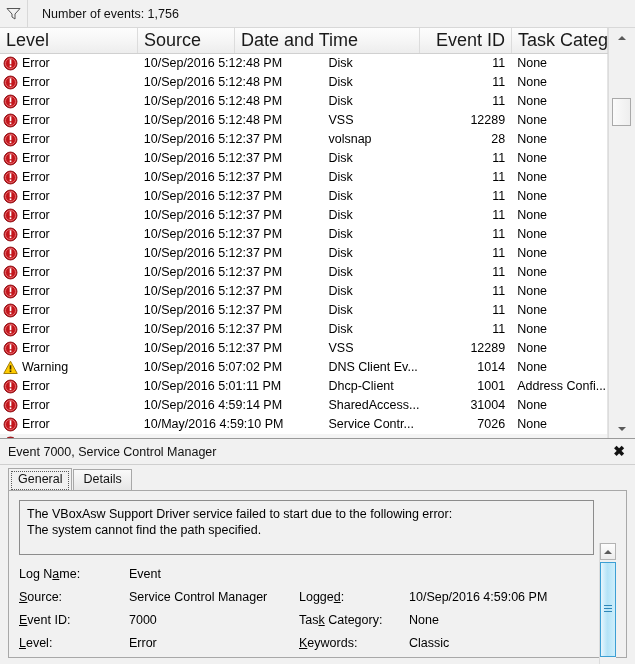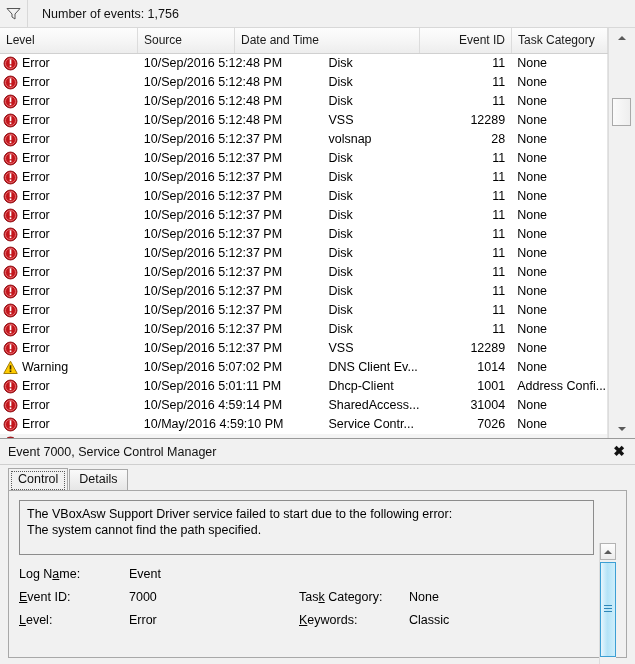--- a/index.html
+++ b/index.html
@@ -56,21 +56,21 @@
     background: linear-gradient(to bottom, #fdfdfd 0%, #f6f6f6 50%, #ededed 100%);
     border-bottom: 1px solid #d0d0d0;
     box-sizing: border-box;
     display: flex;
   }
   .th {
     box-sizing: border-box;
     height: 25px;
     line-height: 25px;
     padding: 0 6px;
-    font-size: 12px;
+    font-size: 18px;
     color: #1a1a1a;
     border-right: 1px solid #dcdcdc;
     white-space: nowrap;
     overflow: hidden;
   }
   .th.num { text-align: right; }
 
   .rows {
     position: absolute;
     left: 0; top: 26px;
@@ -620,39 +620,45 @@
   </div>
 
   <div class="detail">
 
     <div class="detail-title-bar">
       <div class="detail-title">Event 7000, Service Control Manager</div>
       <div class="detail-close">✖</div>
     </div>
 
     <div class="tabs" id="detail-tabs">
-        <div class="tab active"><span>Control</span><span class="focus-ring"></span></div>
+        <div class="tab active"><span>General</span><span class="focus-ring"></span></div>
         <div class="tab"><span>Details</span></div>
       </div>
 
     <div class="tab-body">
 
       <div class="desc-box">
         <div>The VBoxAsw Support Driver service failed to start due to the following error:</div>
         <div>The system cannot find the path specified.</div>
       </div>
 
       <div class="meta" id="detail-meta">
           <div class="meta-row">
             <div class="meta-lbl">Log N<span class="mn">a</span>me:</div>
             <div class="meta-val">Event</div>
             <div class="meta-lbl2"></div>
             <div class="meta-val2"></div>
           </div>
           <div class="meta-row">
+            <div class="meta-lbl"><span class="mn">S</span>ource:</div>
+            <div class="meta-val">Service Control Manager</div>
+            <div class="meta-lbl2">Logge<span class="mn">d</span>:</div>
+            <div class="meta-val2">10/Sep/2016 4:59:06 PM</div>
+          </div>
+          <div class="meta-row">
             <div class="meta-lbl"><span class="mn">E</span>vent ID:</div>
             <div class="meta-val">7000</div>
             <div class="meta-lbl2">Tas<span class="mn">k</span> Category:</div>
             <div class="meta-val2">None</div>
           </div>
           <div class="meta-row">
             <div class="meta-lbl"><span class="mn">L</span>evel:</div>
             <div class="meta-val">Error</div>
             <div class="meta-lbl2"><span class="mn">K</span>eywords:</div>
             <div class="meta-val2">Classic</div>

